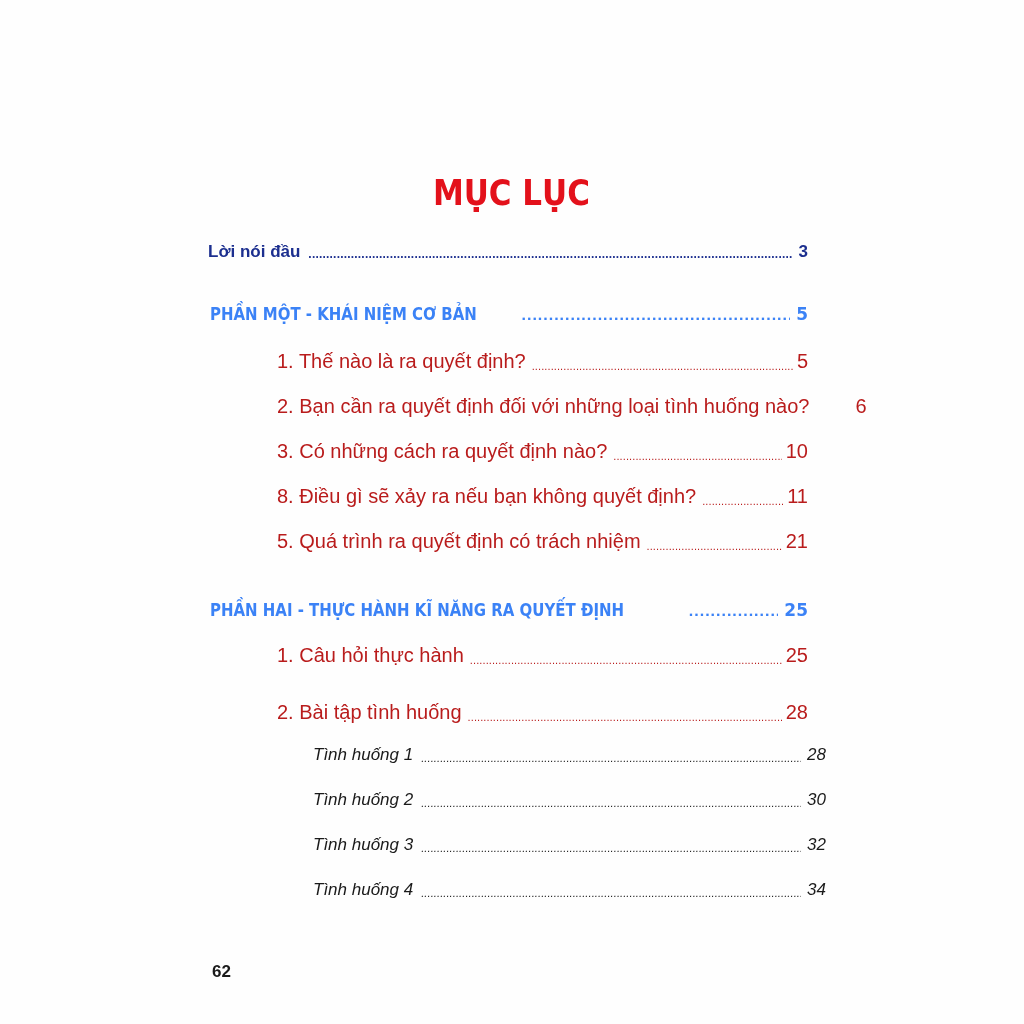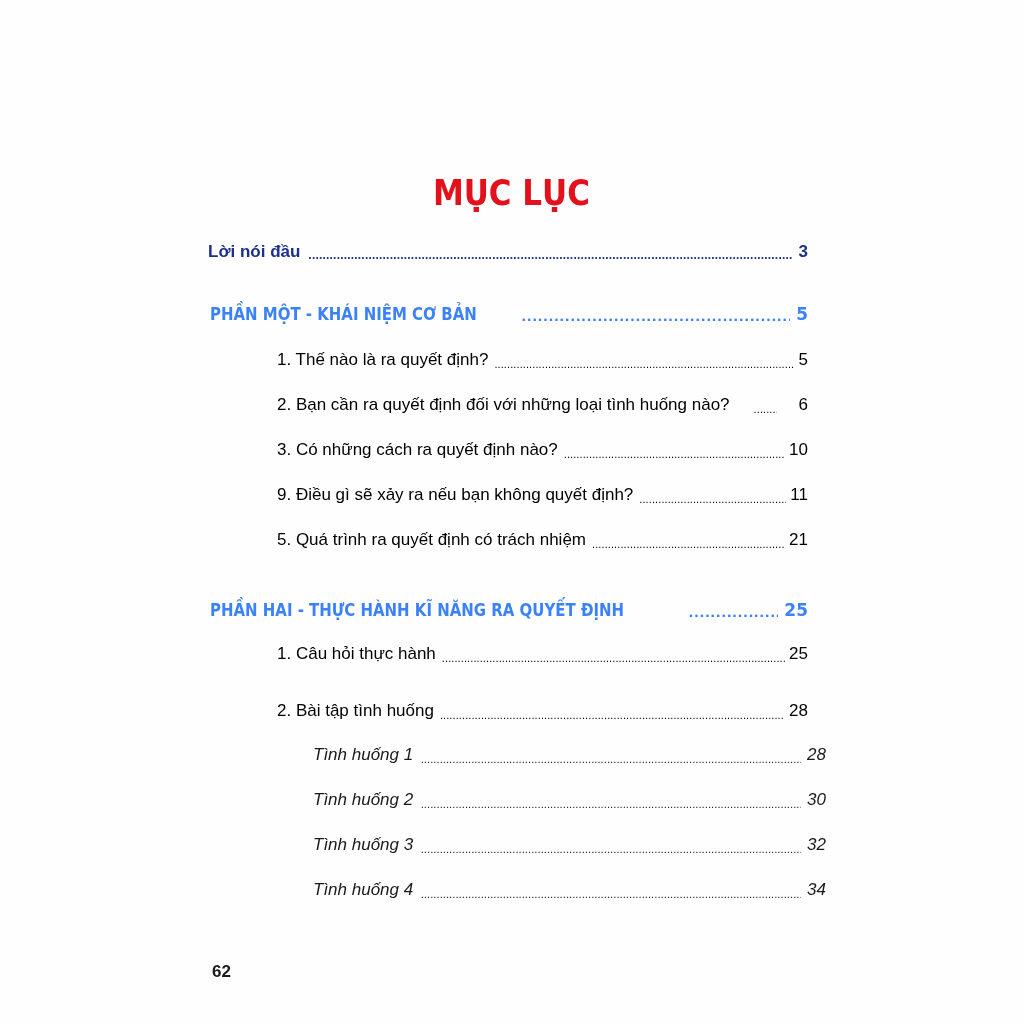--- a/index.html
+++ b/index.html
@@ -31,21 +31,21 @@
       font-weight: bold;
       color: #e3111b;
       letter-spacing: 0px;
       font-family: "DejaVu Sans", sans-serif;
       transform: scaleX(0.86);
       transform-origin: 508px 0;
     }
     .toc-row {
       position: absolute;
       display: flex;
-      align-items: flex-end;
+      align-items: center;
       white-space: nowrap;
     }
     .toc-row .label {
       flex: 0 0 auto;
     }
     .toc-row .leader {
       flex: 1 1 auto;
       overflow: hidden;
       margin: 0 6px 0 8px;
       position: relative;
@@ -73,21 +73,21 @@
     .row-part {
       left: 210px; width: 598px;
       font-size: 17px; font-weight: bold; color: #3b82f6;
       font-family: "DejaVu Sans", sans-serif;
     }
     .row-part .label { transform: scaleX(0.88); transform-origin: 0 0; display: inline-block; }
     .row-part .leader::before { font-size: 13px; }
 
     .row-sub {
       left: 277px; width: 531px;
-      font-size: 17px; color: #000000;
+      font-size: 20px; color: #b91c1c;
     }
     .row-sub .leader::before { font-size: 11px; letter-spacing: 0.1px; }
     .row-sub .leader { margin: 0 4px 0 6px; }
 
     .row-case {
       left: 313px; width: 513px;
       font-size: 17px; font-style: italic; color: #1a1a1a;
     }
     .row-case .leader::before { font-size: 11px; letter-spacing: 0.1px; }
 
@@ -128,21 +128,21 @@
     <span class="page-num">6</span>
   </div>
 
   <div class="toc-row row-sub" style="top:440px;">
     <span class="label">3. Có những cách ra quyết định nào?</span>
     <span class="leader"></span>
     <span class="page-num">10</span>
   </div>
 
   <div class="toc-row row-sub" style="top:485px;">
-    <span class="label">9. Điều gì sẽ xảy ra nếu bạn không quyết định?</span>
+    <span class="label">8. Điều gì sẽ xảy ra nếu bạn không quyết định?</span>
     <span class="leader"></span>
     <span class="page-num">11</span>
   </div>
 
   <div class="toc-row row-sub" style="top:530px;">
     <span class="label">5. Quá trình ra quyết định có trách nhiệm</span>
     <span class="leader"></span>
     <span class="page-num">21</span>
   </div>
 

